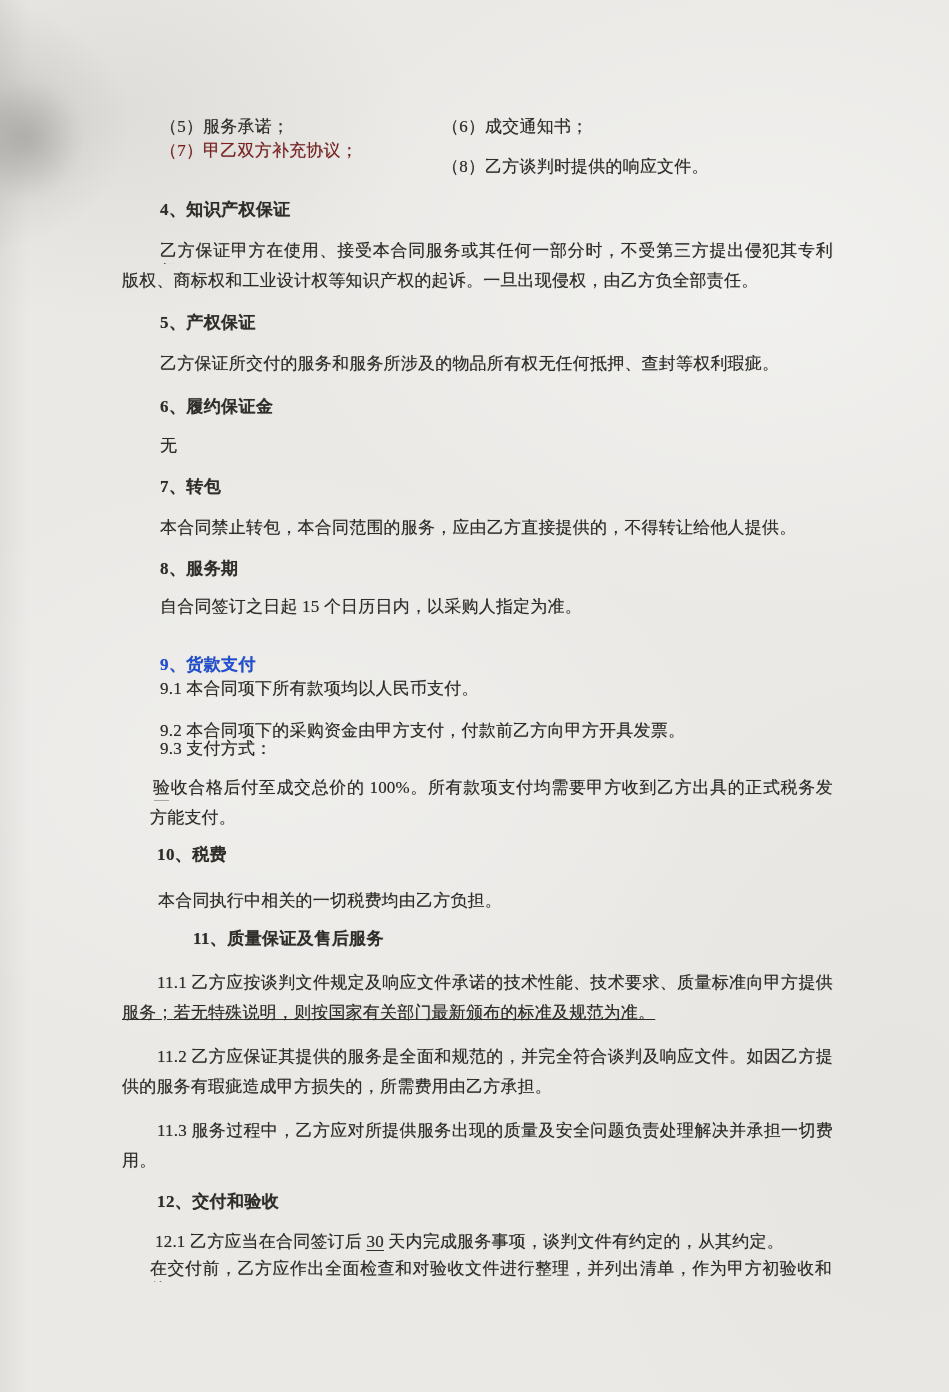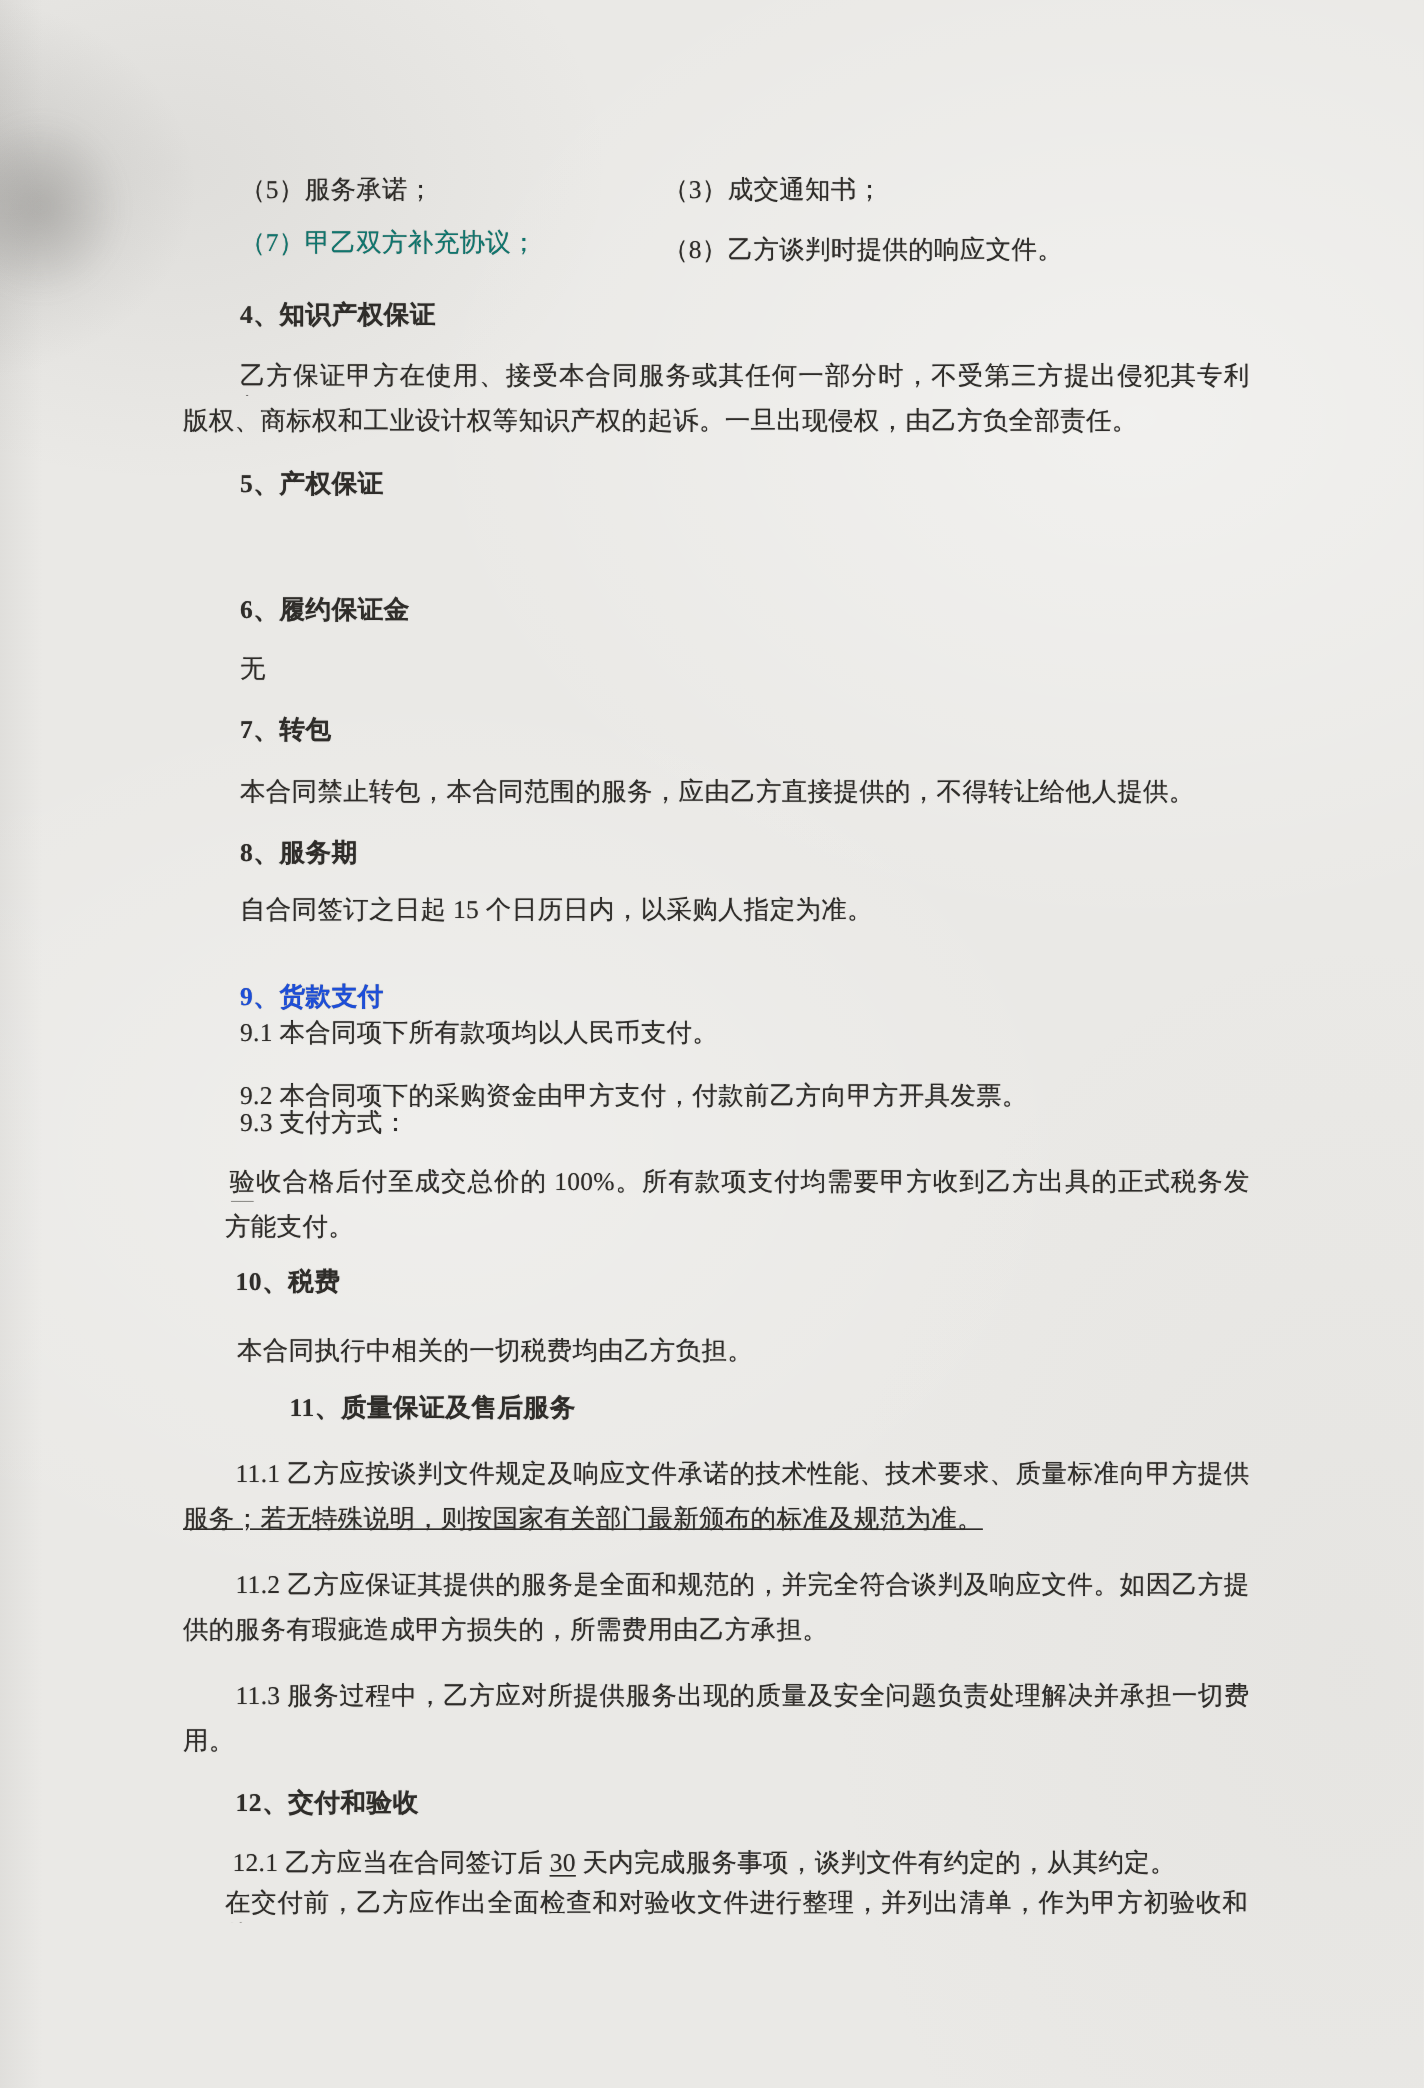--- a/index.html
+++ b/index.html
@@ -44,27 +44,28 @@
     text-underline-offset:3px;
   }
 </style>
 </head>
 <body style="background: rgb(234, 233, 230);">
 
 <div class="scan-layer"></div>
 <div class="scan-blob"></div>
 <div id="doc">
     <div class="line" style="left: 160px; top: 116px; color: rgb(47, 45, 42);">（5）服务承诺；</div>
-    <div class="line" style="left: 442px; top: 116px; color: rgb(47, 45, 42);">（3）成交通知书；</div>
-    <div class="line" style="left: 160px; top: 151px; color: #0f766e;">（7）甲乙双方补充协议；</div>
+    <div class="line" style="left: 442px; top: 116px; color: rgb(47, 45, 42);">（6）成交通知书；</div>
+    <div class="line" style="left: 160px; top: 140px; color: #7f1d1d;">（7）甲乙双方补充协议；</div>
     <div class="line" style="left: 442px; top: 156px; color: rgb(47, 45, 42);">（8）乙方谈判时提供的响应文件。</div>
     <div class="line bold" style="left: 160px; top: 199px; color: rgb(47, 45, 42);">4、知识产权保证</div>
     <div class="line spread" style="left: 160px; top: 240px; width: 673px; color: rgb(47, 45, 42);">乙方保证甲方在使用、接受本合同服务或其任何一部分时，不受第三方提出侵犯其专利权、</div>
     <div class="line" style="left: 122px; top: 270px; color: rgb(47, 45, 42);">版权、商标权和工业设计权等知识产权的起诉。一旦出现侵权，由乙方负全部责任。</div>
     <div class="line bold" style="left: 160px; top: 312px; color: rgb(47, 45, 42);">5、产权保证</div>
+    <div class="line" style="left: 160px; top: 353px; color: rgb(47, 45, 42);">乙方保证所交付的服务和服务所涉及的物品所有权无任何抵押、查封等权利瑕疵。</div>
     <div class="line bold" style="left: 160px; top: 396px; color: rgb(47, 45, 42);">6、履约保证金</div>
     <div class="line" style="left: 160px; top: 435px; color: rgb(47, 45, 42);">无</div>
     <div class="line bold" style="left: 160px; top: 476px; color: rgb(47, 45, 42);">7、转包</div>
     <div class="line" style="left: 160px; top: 517px; color: rgb(47, 45, 42);">本合同禁止转包，本合同范围的服务，应由乙方直接提供的，不得转让给他人提供。</div>
     <div class="line bold" style="left: 160px; top: 558px; color: rgb(47, 45, 42);">8、服务期</div>
     <div class="line" style="left: 160px; top: 596px; color: rgb(47, 45, 42);">自合同签订之日起 15 个日历日内，以采购人指定为准。</div>
     <div class="line bold" style="left: 160px; top: 634px; color: #1d4ed8; margin-top: 20px;">9、货款支付</div>
     <div class="line" style="left: 160px; top: 678px; color: rgb(47, 45, 42);">9.1 本合同项下所有款项均以人民币支付。</div>
     <div class="line" style="left: 160px; top: 720px; color: rgb(47, 45, 42);">9.2 本合同项下的采购资金由甲方支付，付款前乙方向甲方开具发票。</div>
     <div class="line" style="left: 160px; top: 738px; color: rgb(47, 45, 42);">9.3 支付方式：</div>

